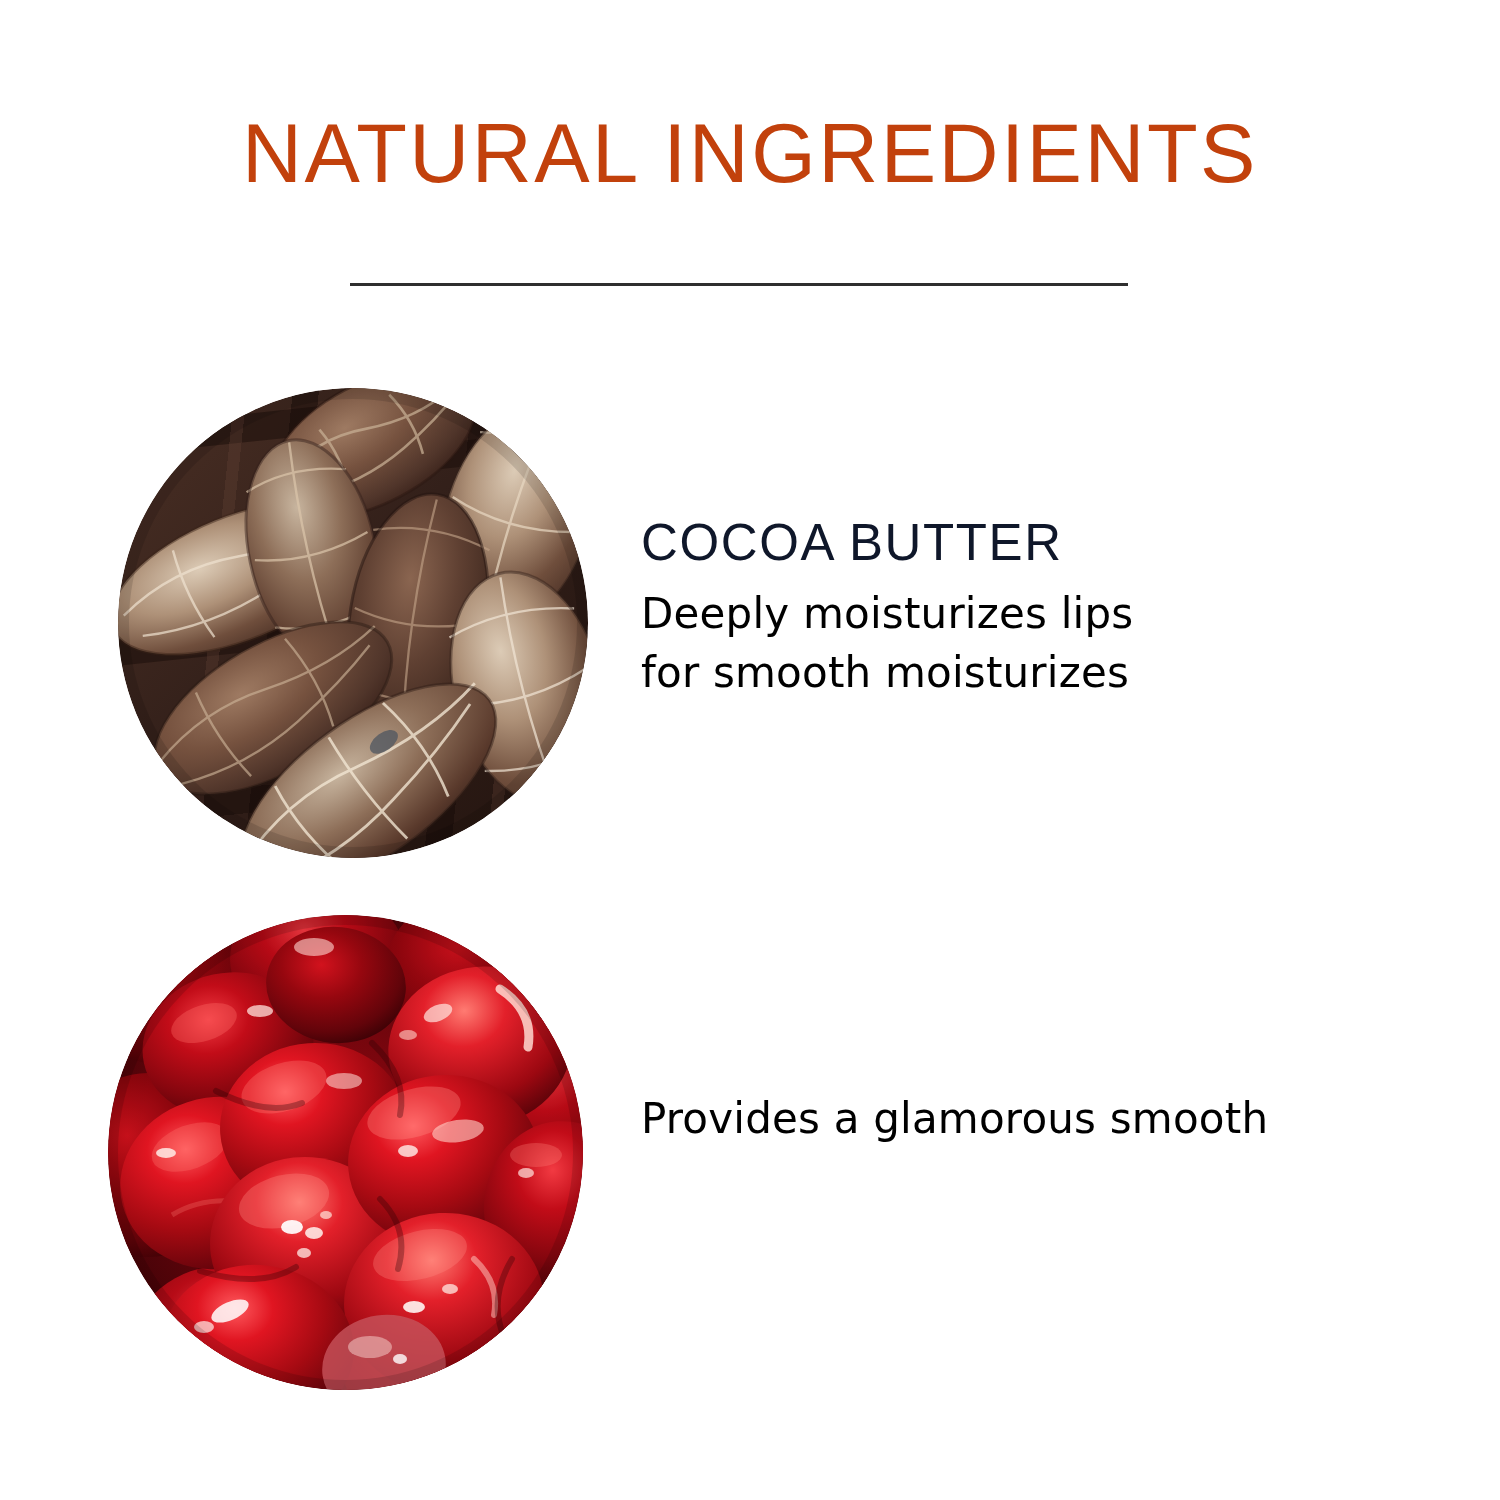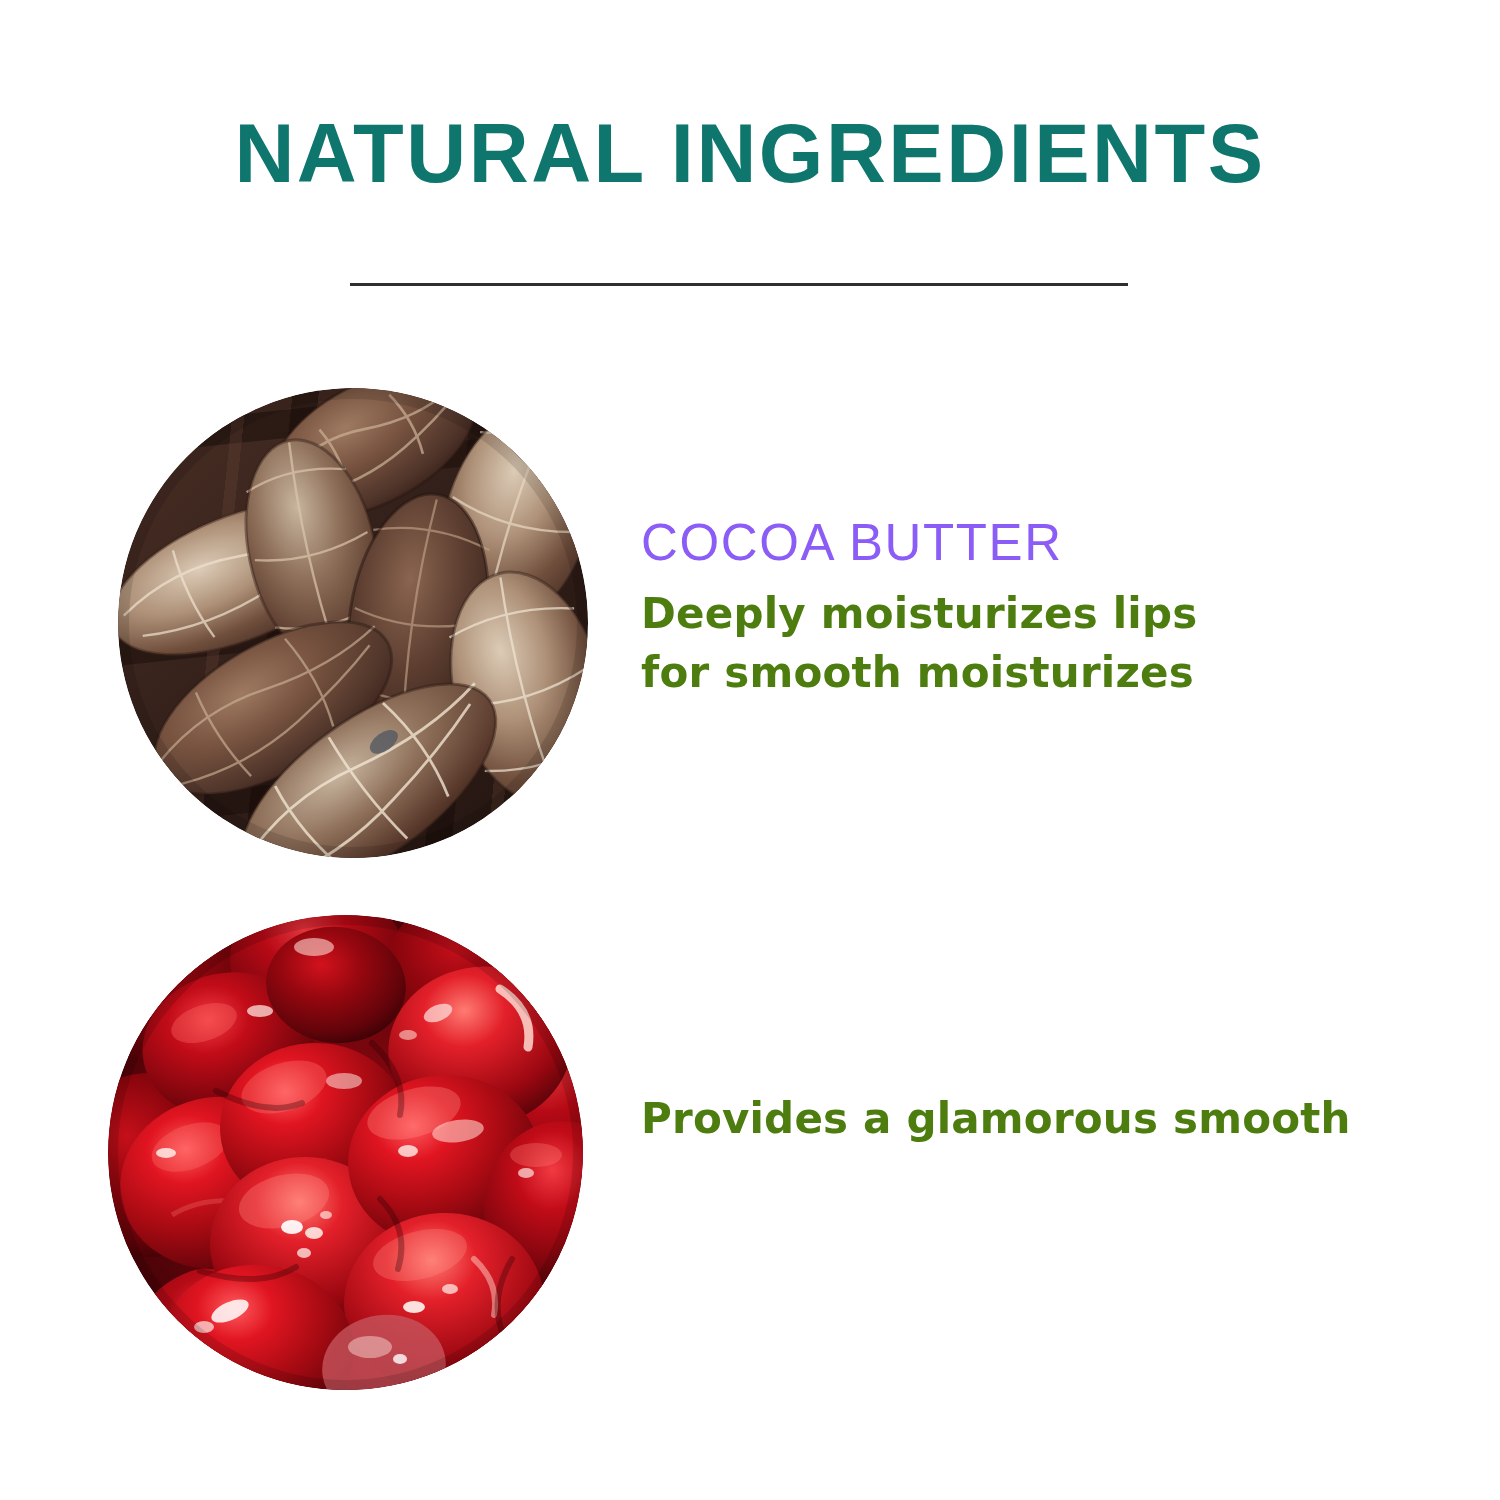--- a/index.html
+++ b/index.html
@@ -21,23 +21,23 @@
 
   
   #main-title {
     position: absolute;
     left: 0;
     top: 112px;
     width: 1500px;
     text-align: center;
     font-family: "Liberation Sans", sans-serif;
     font-size: 83px;
-    font-weight: 700;
+    font-weight: 400;
     letter-spacing: 2.5px;
-    color: #0f766e;
+    color: #c2410c;
     line-height: 1;
     white-space: nowrap;
   }
   #title-divider {
     position: absolute;
     left: 350px;
     top: 283px;
     width: 778px;
     height: 3px;
     background: #2f2f2f;
@@ -74,31 +74,31 @@
     left: 641px;
   }
   #copy-cocoa { top: 128px; width: 700px; }
   #copy-pomegranate { top: 160px; width: 780px; }
 
   .ingredient-name {
     font-family: "Liberation Sans", sans-serif;
     font-size: 51px;
     font-weight: 400;
     letter-spacing: 1.6px;
-    color: #8b5cf6;
+    color: #0f172a;
     line-height: 1.05;
     white-space: nowrap;
     margin: 0;
   }
   .ingredient-desc {
     font-family: "DejaVu Sans", sans-serif;
     font-size: 42px;
-    font-weight: 700;
+    font-weight: 400;
     letter-spacing: 0.2px;
-    color: #4d7c0f;
+    color: #000000;
     line-height: 1.42;
     margin: 14px 0 0 0;
   }
   .ingredient-desc .line { display: block; white-space: nowrap; }
 </style>
 </head>
 <body>
 
 <div id="page">
 

